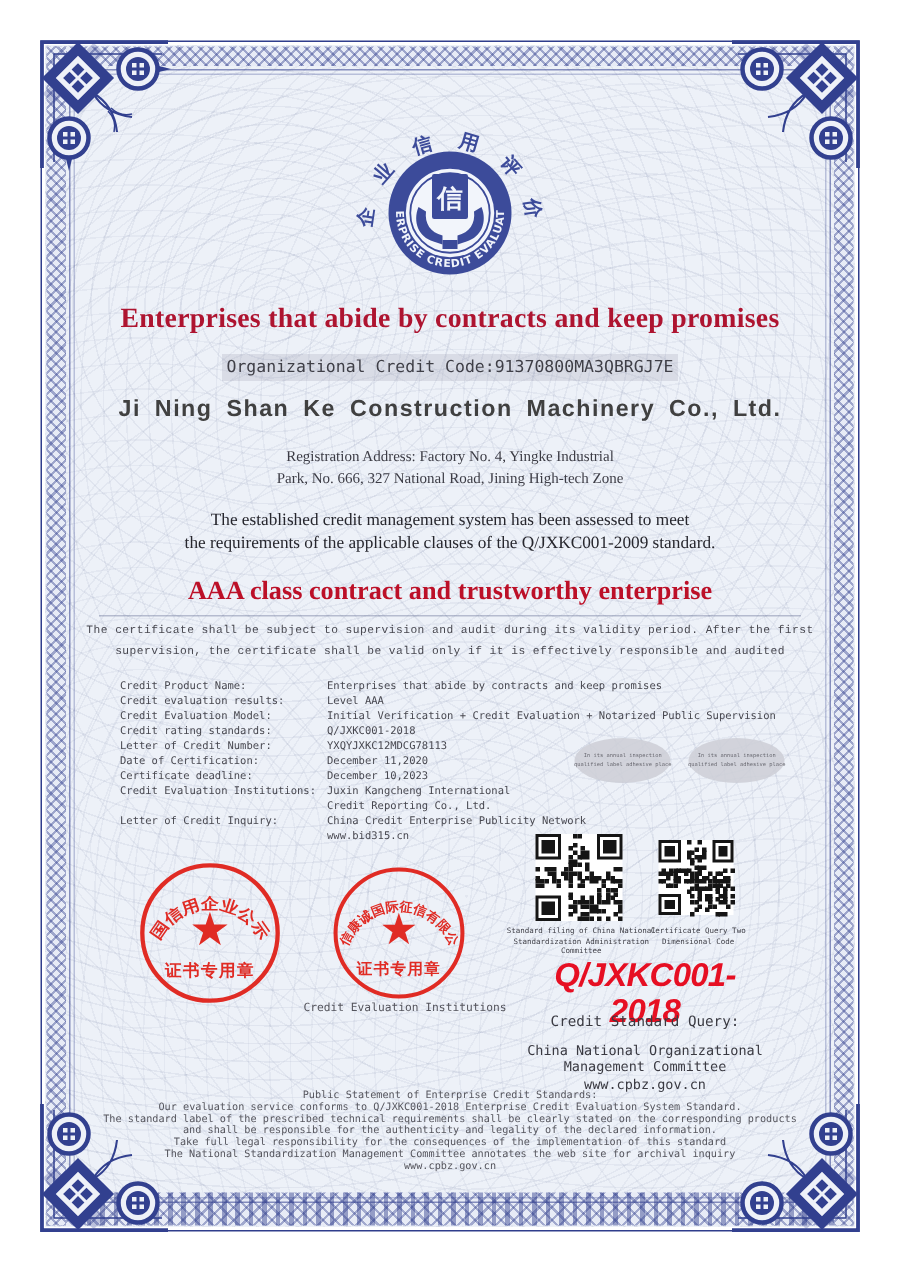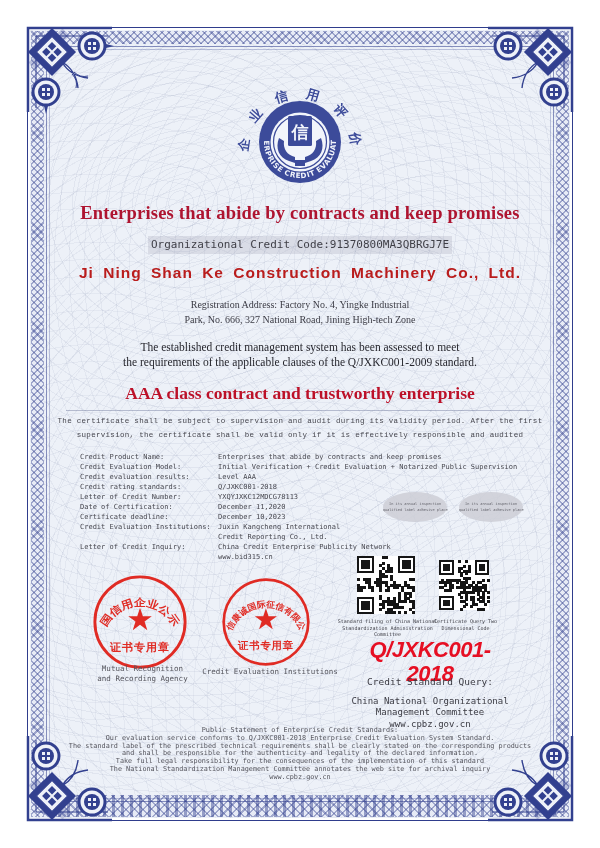--- a/index.html
+++ b/index.html
@@ -36,21 +36,21 @@
   .corner.bl{left:22px;bottom:22px;transform:scaleY(-1);}
   .corner.br{right:22px;bottom:22px;transform:rotate(180deg);}
   
   .abs{position:absolute;}
   .ctr{left:0;right:0;text-align:center;}
   .logo-badge{left:235px;top:76px;width:130px;height:130px;}
   .main-title{top:203px;font-family:"Liberation Serif",serif;font-weight:bold;
       font-size:18.5px;color:#ae1430;letter-spacing:.2px;}
   .code-band{left:148px;right:148px;top:236px;height:18px;background:rgba(125,130,148,.18);}
   .code-line{top:238px;font-family:"DejaVu Sans Mono",monospace;font-size:11px;color:#3f3f47;}
-  .company{top:264px;font-size:15.5px;font-weight:bold;color:#b91c1c;
+  .company{top:264px;font-size:15.5px;font-weight:bold;color:#404040;
       letter-spacing:1px;word-spacing:4px;}
   .address{top:297px;font-family:Liberation Serif, serif;font-size:10px;
       line-height:15px;color:#3c3c45;}
   .assessment{top:340px;font-family:"Liberation Serif",serif;font-size:11.5px;
       line-height:15px;color:#26262d;}
   .award{top:383px;font-family:"Liberation Serif",serif;font-weight:bold;
       font-size:17.5px;color:#bc1028;}
   .divider{left:66px;right:66px;top:410px;height:0;border-top:1px solid rgba(90,100,140,.38);}
   .supervision{top:415px;font-family:"Liberation Mono",monospace;font-size:7.5px;
       line-height:13.5px;color:#47474f;letter-spacing:.3px;}
@@ -274,26 +274,26 @@
     <div>The certificate shall be subject to supervision and audit during its validity period. After the first</div>
     <div>supervision, the certificate shall be valid only if it is effectively responsible and audited</div>
   </div>
 
   <div class="abs details">
     <div class="drow">
         <span class="dlabel">Credit Product Name:</span>
         <span class="dvalue">Enterprises that abide by contracts and keep promises</span>
       </div>
     <div class="drow">
+        <span class="dlabel">Credit evaluation results:</span>
+        <span class="dvalue">Level AAA</span>
+      </div>
+    <div class="drow">
         <span class="dlabel">Credit Evaluation Model:</span>
         <span class="dvalue">Initial Verification + Credit Evaluation + Notarized Public Supervision</span>
-      </div>
-    <div class="drow">
-        <span class="dlabel">Credit evaluation results:</span>
-        <span class="dvalue">Level AAA</span>
       </div>
     <div class="drow">
         <span class="dlabel">Credit rating standards:</span>
         <span class="dvalue">Q/JXKC001-2018</span>
       </div>
     <div class="drow">
         <span class="dlabel">Letter of Credit Number:</span>
         <span class="dvalue">YXQYJXKC12MDCG78113</span>
       </div>
     <div class="drow">
@@ -340,24 +340,20 @@
     <defs>
         <path id="sealArc2" d="M 11,62 A 41 41 0 0 1 89,62"></path>
       </defs>
     <circle cx="50" cy="50" r="47" fill="none" stroke="#e02b24" stroke-width="3"></circle>
     <text fill="#e02b24" font-size="9.5" font-weight="bold">
       <textPath href="#sealArc2" startOffset="50%" text-anchor="middle" lengthAdjust="spacingAndGlyphs" textLength="118">聚信康诚国际征信有限公司</textPath>
     </text>
     <text x="50" y="58" text-anchor="middle" font-size="32" fill="#e02b24">★</text>
     <text x="50" y="80" text-anchor="middle" font-size="11.5" font-weight="bold" fill="#e02b24" letter-spacing="1">证书专用章</text>
   </svg>
-  <div class="abs stamp-caption cap1">
-    <div>Mutual Recognition</div>
-    <div>and Recording Agency</div>
-  </div>
   <div class="abs stamp-caption cap2">
     <div>Credit Evaluation Institutions</div>
   </div>
 
   <div class="abs qr q1">
     <div class="qr-grid">
         <i style="left:24.86px;top:0.00px;width:3px;height:3px"></i>
         <i style="left:27.62px;top:0.00px;width:3px;height:3px"></i>
         <i style="left:24.86px;top:5.52px;width:3px;height:3px"></i>
         <i style="left:22.10px;top:8.29px;width:3px;height:3px"></i>

